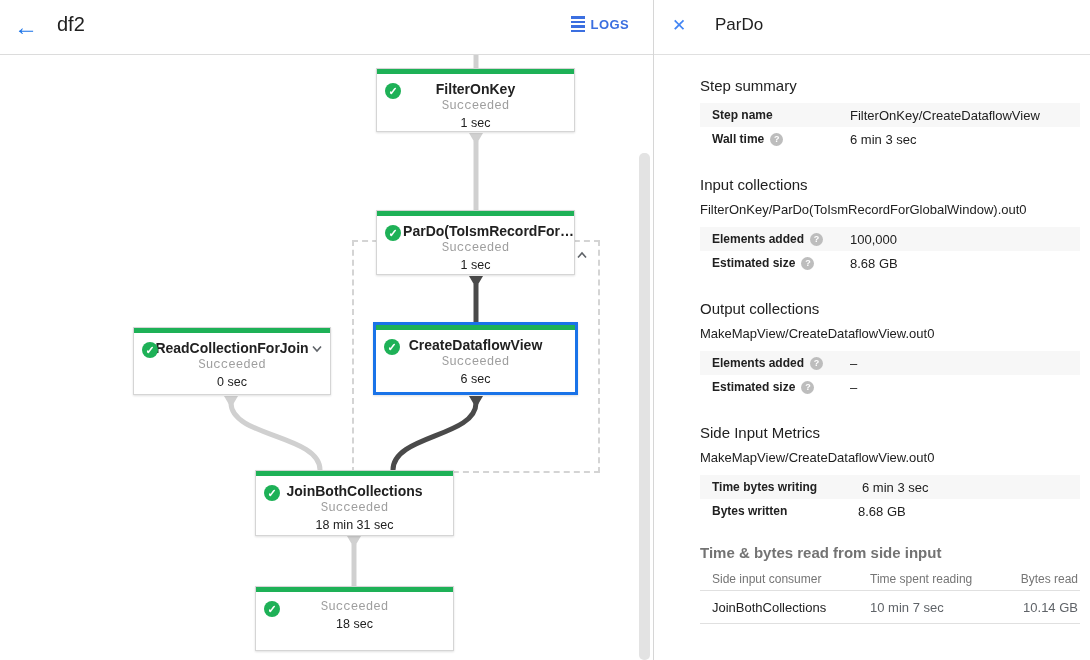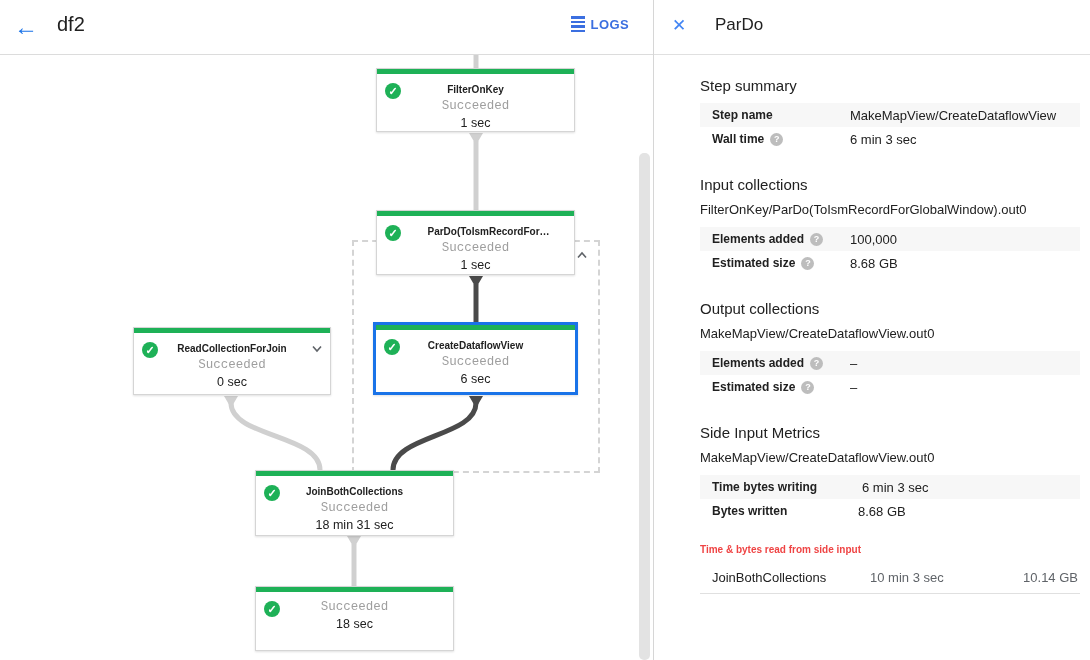--- a/index.html
+++ b/index.html
@@ -18,21 +18,21 @@
   .logs-icon i { display:block; width:14px; height:2.5px; background:#3b6fe0; }
 
   .graph { position:absolute; left:0; top:55px; width:653px; height:605px; background:#fff; }
   .edges { position:absolute; left:0; top:0; }
 
   .node { position:absolute; background:#fff; border:1px solid #d5d5d5;
           box-shadow:0 1px 2px rgba(0,0,0,.12); text-align:center; cursor:pointer; }
   .node .bar { height:5px; background:#1eb157; }
   .node.selected { border:3px solid #1a73e8; }
   .nbody { position:relative; padding-top:7px; }
-  .ntitle { font-size:10px; font-weight:bold; line-height:17px; color:#212121; white-space:nowrap;
+  .ntitle { font-size:14px; font-weight:bold; line-height:17px; color:#212121; white-space:nowrap;
             overflow:hidden; }
   .nstatus { font-size:12.5px; line-height:17px; color:#9e9e9e;font-family:Liberation Mono, monospace; }
   .ntime { font-size:12.5px; line-height:17px; color:#212121; }
   .check { position:absolute; left:8px; top:9px; width:16px; height:16px; border-radius:50%;
            background:#1eb157; color:#fff; font-size:11px; line-height:16px; font-weight:bold; }
   .node-chevron { position:absolute; right:7px; top:12px; }
 
   .group-box { position:absolute; left:352px; top:185px; width:248px; height:233px;
                border:2px dashed #d4d4d4; }
   .group-label { position:absolute; right:10px; top:6px; display:flex; align-items:center; gap:6px;
@@ -52,21 +52,21 @@
   .collection-name { font-size:13px; color:#212121; margin-bottom:10px; }
   .metric-rows { width:380px; margin-bottom:25px; }
   .metric-row { display:flex; align-items:center; height:24px; padding-left:12px; }
   .metric-row:nth-child(odd) { background:#f7f7f7; }
   .metric-label { width:138px; font-size:12px; font-weight:bold; color:#212121;
                   display:flex; align-items:center; gap:6px; }
   .metric-value { font-size:13px; color:#212121; }
   .help { display:inline-block; width:13px; height:13px; border-radius:50%; background:#bdbdbd;
           color:#fff; font-size:9px; line-height:13px; text-align:center; font-weight:bold; cursor:pointer; }
 
-  .tbl-heading { font-size:10px; font-weight:bold; color:#ef4444; margin-bottom:6px; }
+  .tbl-heading { font-size:15px; font-weight:bold; color:#737373; margin-bottom:6px; }
   .si-table { width:380px; }
   .si-hrow, .si-drow { display:flex; align-items:center; border-bottom:1px solid #e0e0e0; }
   .si-hrow { height:24px; }
   .si-drow { height:33px; }
   .si-c1 { flex:1; padding-left:12px; }
   .si-c2 { width:130px; }
   .si-c3 { width:80px; text-align:right; padding-right:2px; }
   .si-hrow span { font-size:12px; color:#757575; }
   .si-drow .si-c1 { font-size:13px; color:#212121; }
   .si-drow .si-c2, .si-drow .si-c3 { font-size:13px; color:#5f6368; }
@@ -198,21 +198,21 @@
     </div>
 
     <div class="panel-content">
 
       <div class="sec-heading">Step summary</div>
       <div class="metric-rows">
         <div class="metric-row">
           <span class="metric-label">
               <span>Step name</span>
             </span>
-          <span class="metric-value">MakeMapView/CreateDataflowView</span>
+          <span class="metric-value">FilterOnKey/CreateDataflowView</span>
         </div>
         <div class="metric-row">
           <span class="metric-label">
               <span>Wall time</span>
               <span class="help">?</span>
             </span>
           <span class="metric-value">6 min 3 sec</span>
         </div>
       </div>
 
@@ -266,22 +266,27 @@
         <div class="metric-row">
           <span class="metric-label" style="width:146px;">
               <span>Bytes written</span>
             </span>
           <span class="metric-value">8.68 GB</span>
         </div>
       </div>
 
       <div class="tbl-heading">Time &amp; bytes read from side input</div>
       <div class="si-table">
+        <div class="si-hrow">
+          <span class="si-c1">Side input consumer</span>
+          <span class="si-c2">Time spent reading</span>
+          <span class="si-c3">Bytes read</span>
+        </div>
         <div class="si-drow">
           <span class="si-c1">JoinBothCollections</span>
-          <span class="si-c2">10 min 3 sec</span>
+          <span class="si-c2">10 min 7 sec</span>
           <span class="si-c3">10.14 GB</span>
         </div>
       </div>
 
     </div>
   </div>
 </div>
 
 </body></html>

